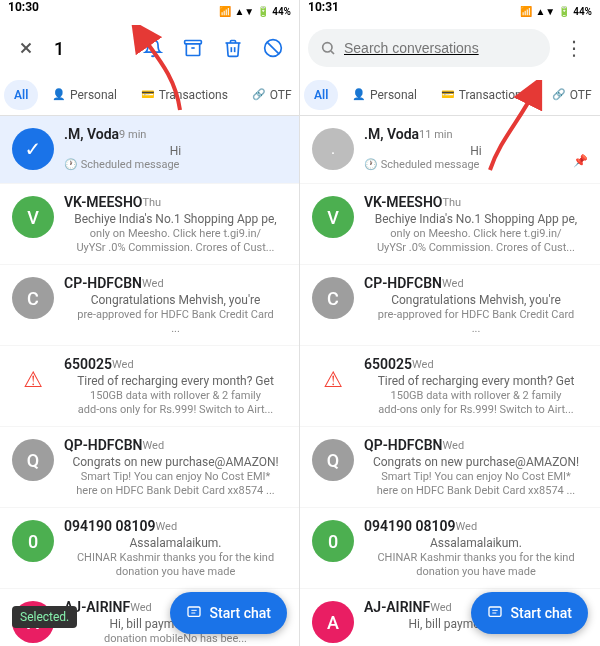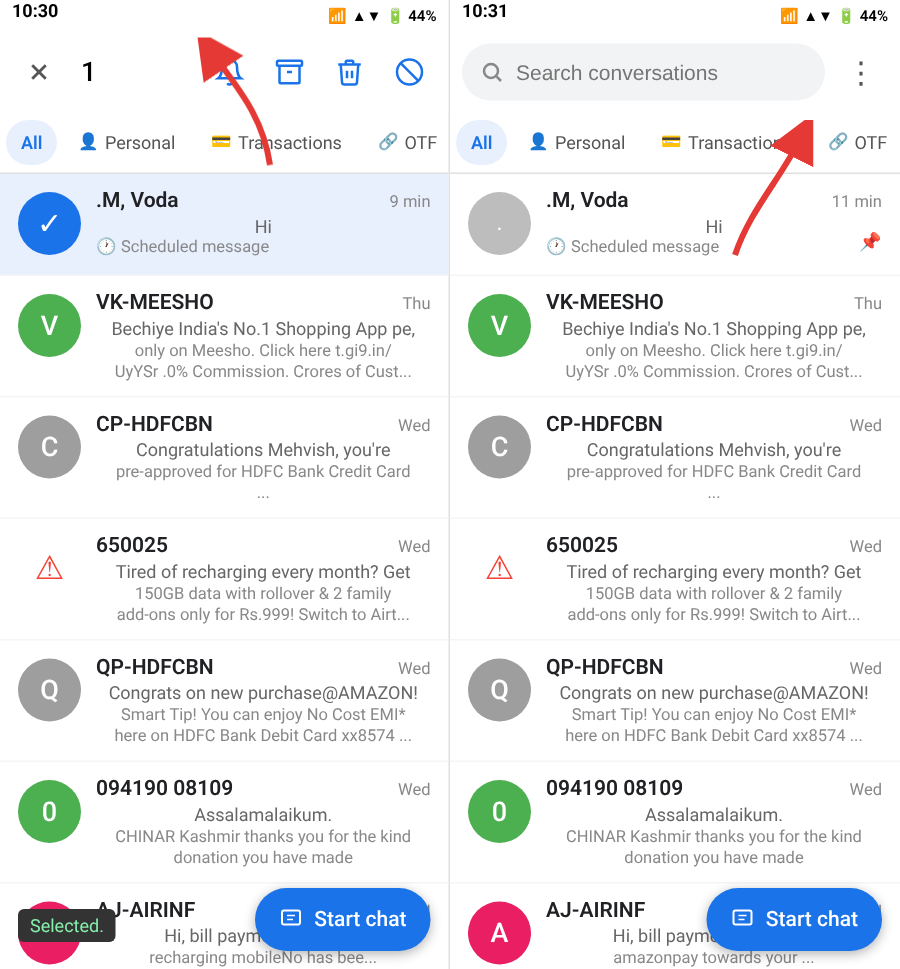--- a/index.html
+++ b/index.html
@@ -86,20 +86,21 @@
     }
     .search-input-wrap {
       flex: 1;
       height: 38px;
       background: #f1f3f4;
       border-radius: 22px;
       display: flex;
       align-items: center;
       padding: 16px 12px;
       gap: 8px;
+      text-decoration: underline;
     }
     .search-input-wrap input {
       border: none;
       background: transparent;
       font-size: 14px;
       color: #666;
       outline: none;
       flex: 1;
     }
 
@@ -175,21 +176,21 @@
     .avatar.pink { background: #e91e63; }
     .avatar.selected-check {
       background: #1a73e8;
       font-size: 20px;
     }
 
     .conv-body { flex: 1; min-width: 0; }
     .conv-header {
       display: flex;
       align-items: center;
-      justify-content: space-between;
+      justify-content: flex-start;
       margin-bottom: 2px;
     }
     .conv-name {
       font-size: 14px;
       font-weight: 600;
       color: #202124;
       white-space: nowrap;
       overflow: hidden;
       text-overflow: ellipsis;
       max-width: 170px;
@@ -413,21 +414,21 @@
     </div>
 
     <div class="conv-item" style="padding-bottom:50px;">
       <div class="avatar pink">A</div>
       <div class="conv-body">
         <div class="conv-header">
           <span class="conv-name">AJ-AIRINF</span>
           <span class="conv-time">Wed</span>
         </div>
         <div class="conv-preview">Hi, bill payment of Rs.23.</div>
-        <div class="conv-preview sub">recharging mobileNo has bee...</div>
+        <div class="conv-preview sub">donation mobileNo has bee...</div>
       </div>
     </div>
 
   </div>
 
   <div style="position:absolute; bottom:0; left:0; right:0; height:60px; pointer-events:none;">
     <div class="selected-badge" style="pointer-events:all;">Selected.</div>
     <div class="start-chat-fab" style="pointer-events:all;">
       <svg width="16" height="16" viewBox="0 0 24 24" fill="white">
         <rect x="3" y="3" width="18" height="14" rx="2" fill="none" stroke="white" stroke-width="2"></rect>
@@ -576,21 +577,20 @@
     </div>
 
     <div class="conv-item" style="padding-bottom:50px;">
       <div class="avatar pink">A</div>
       <div class="conv-body">
         <div class="conv-header">
           <span class="conv-name">AJ-AIRINF</span>
           <span class="conv-time">Wed</span>
         </div>
         <div class="conv-preview">Hi, bill payment of Rs. 23.</div>
-        <div class="conv-preview sub">amazonpay towards your ...</div>
 
       </div>
     </div>
 
   </div>
 
   <div style="position:absolute; bottom:0; left:0; right:0; height:60px; pointer-events:none;">
     <div class="start-chat-fab" style="pointer-events:all;">
       <svg width="16" height="16" viewBox="0 0 24 24">
         <rect x="3" y="3" width="18" height="14" rx="2" fill="none" stroke="white" stroke-width="2"></rect>

